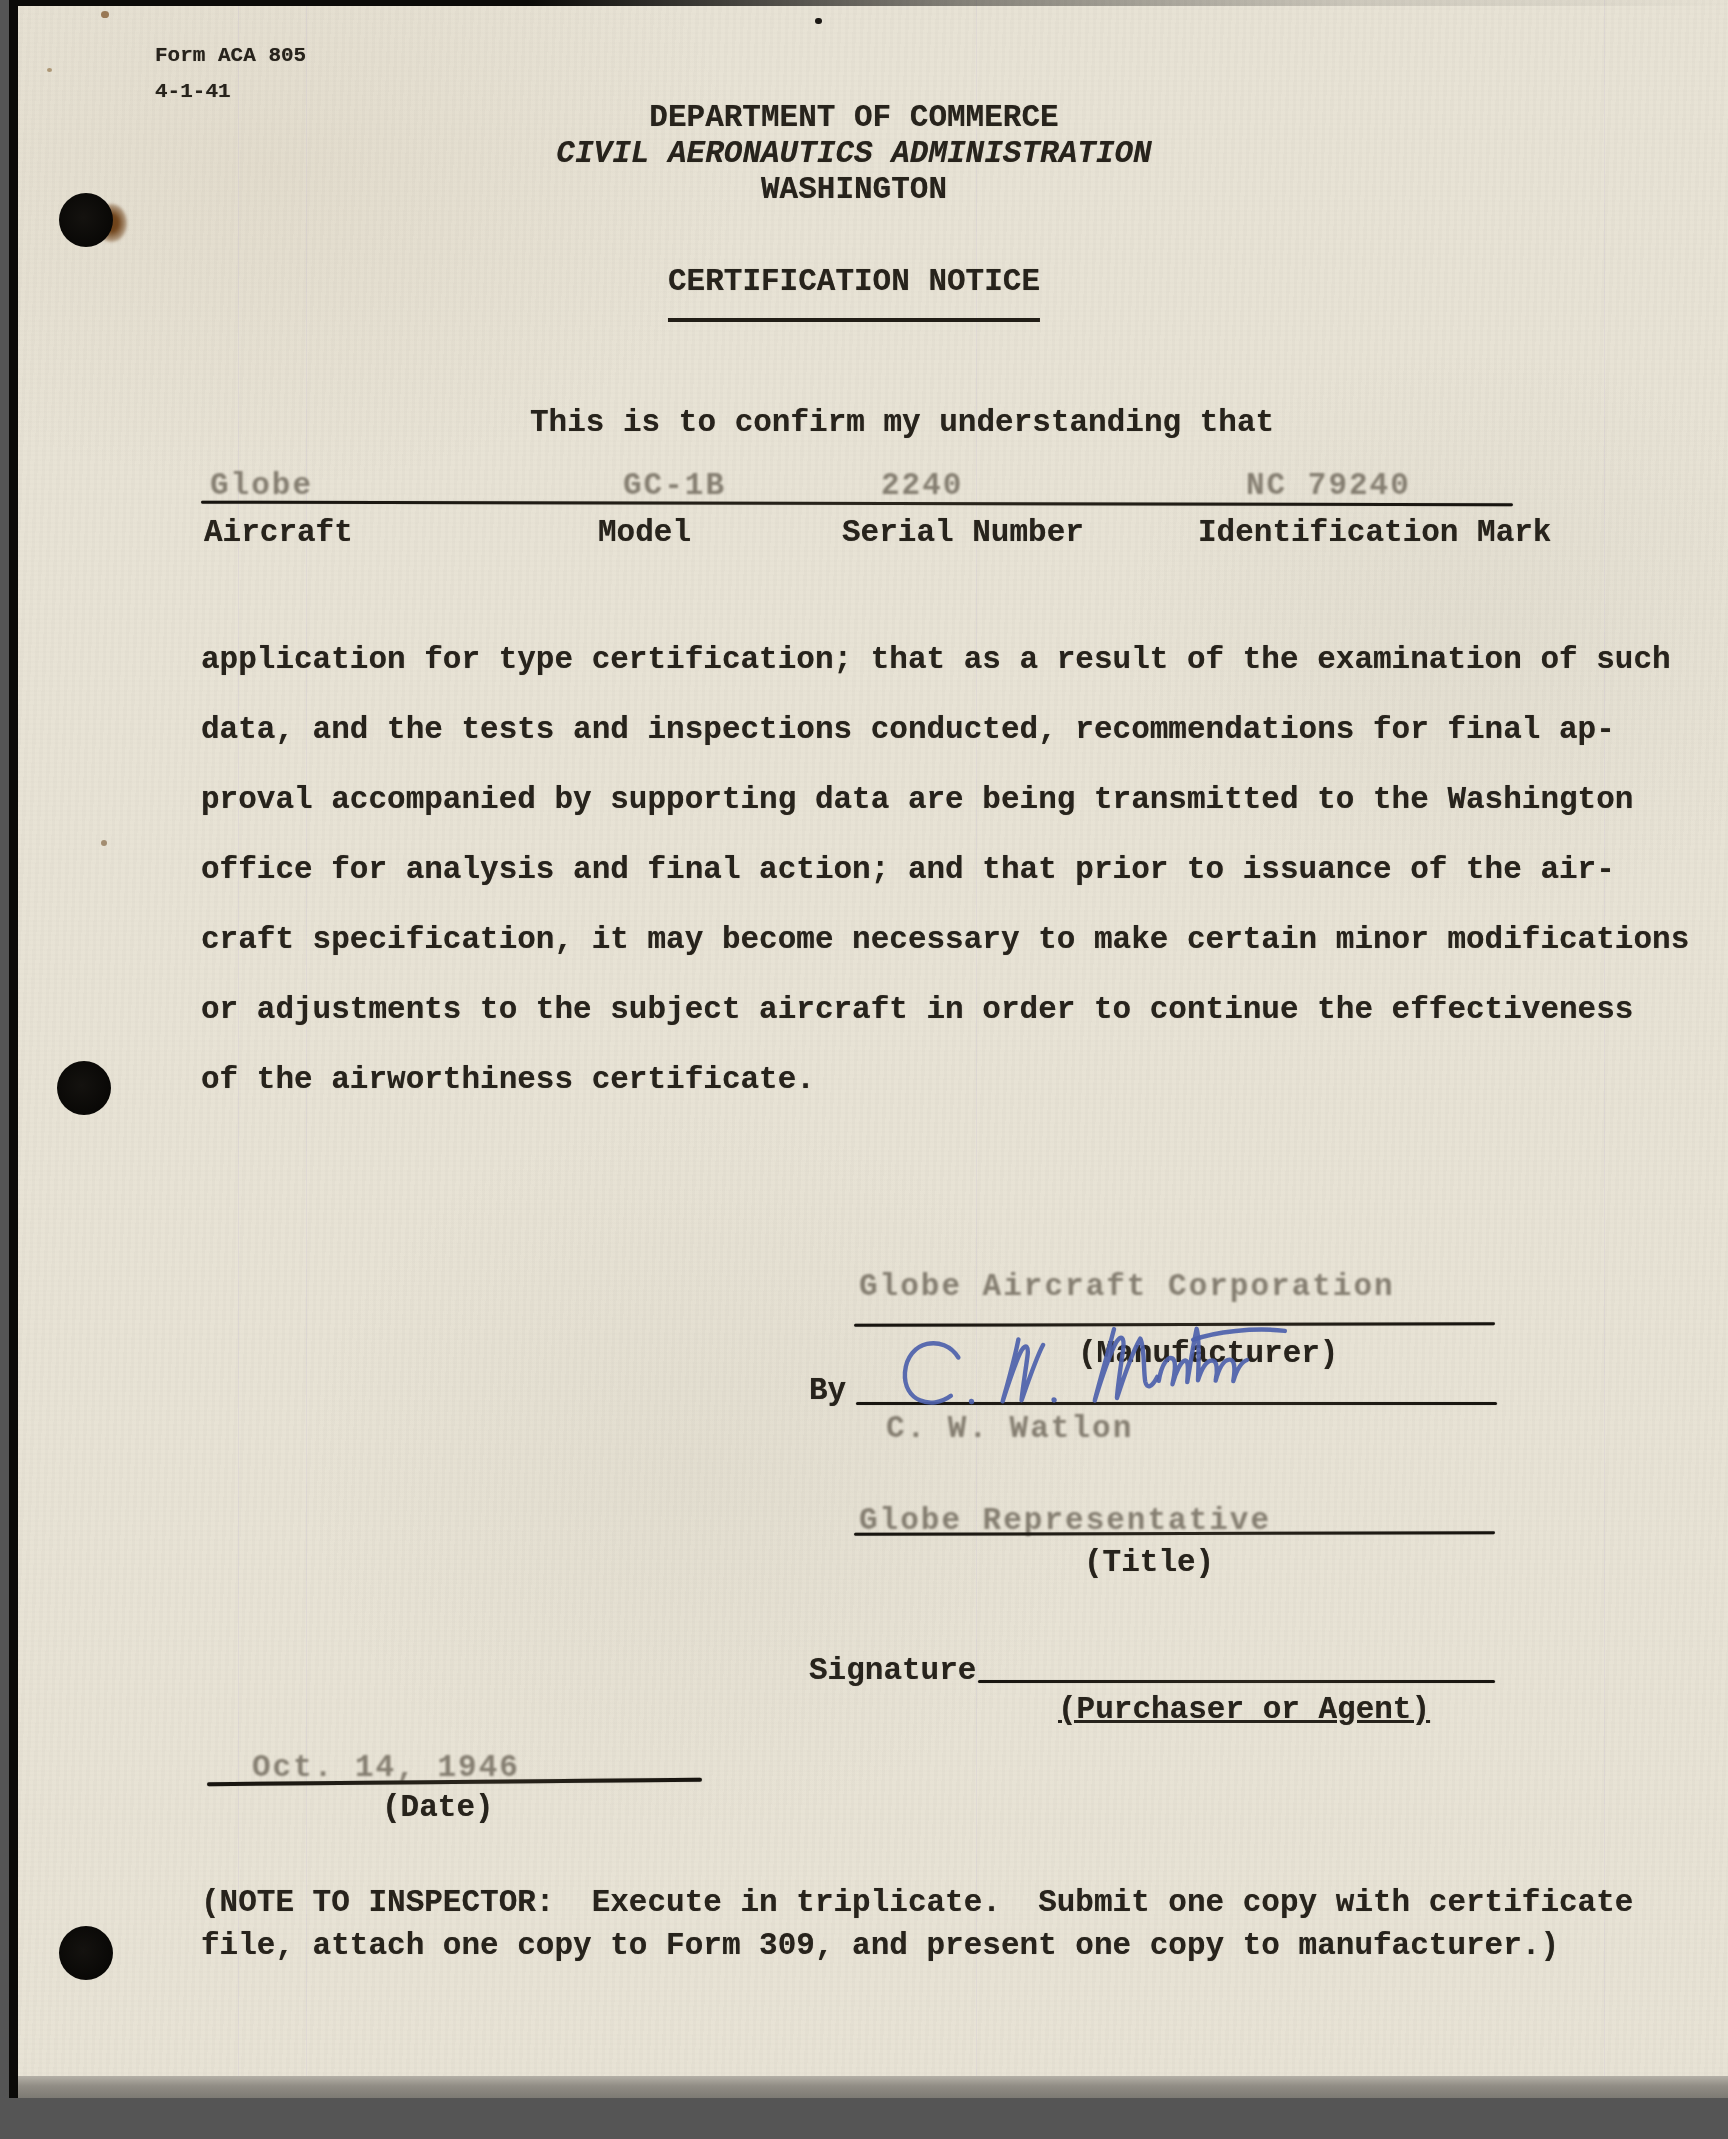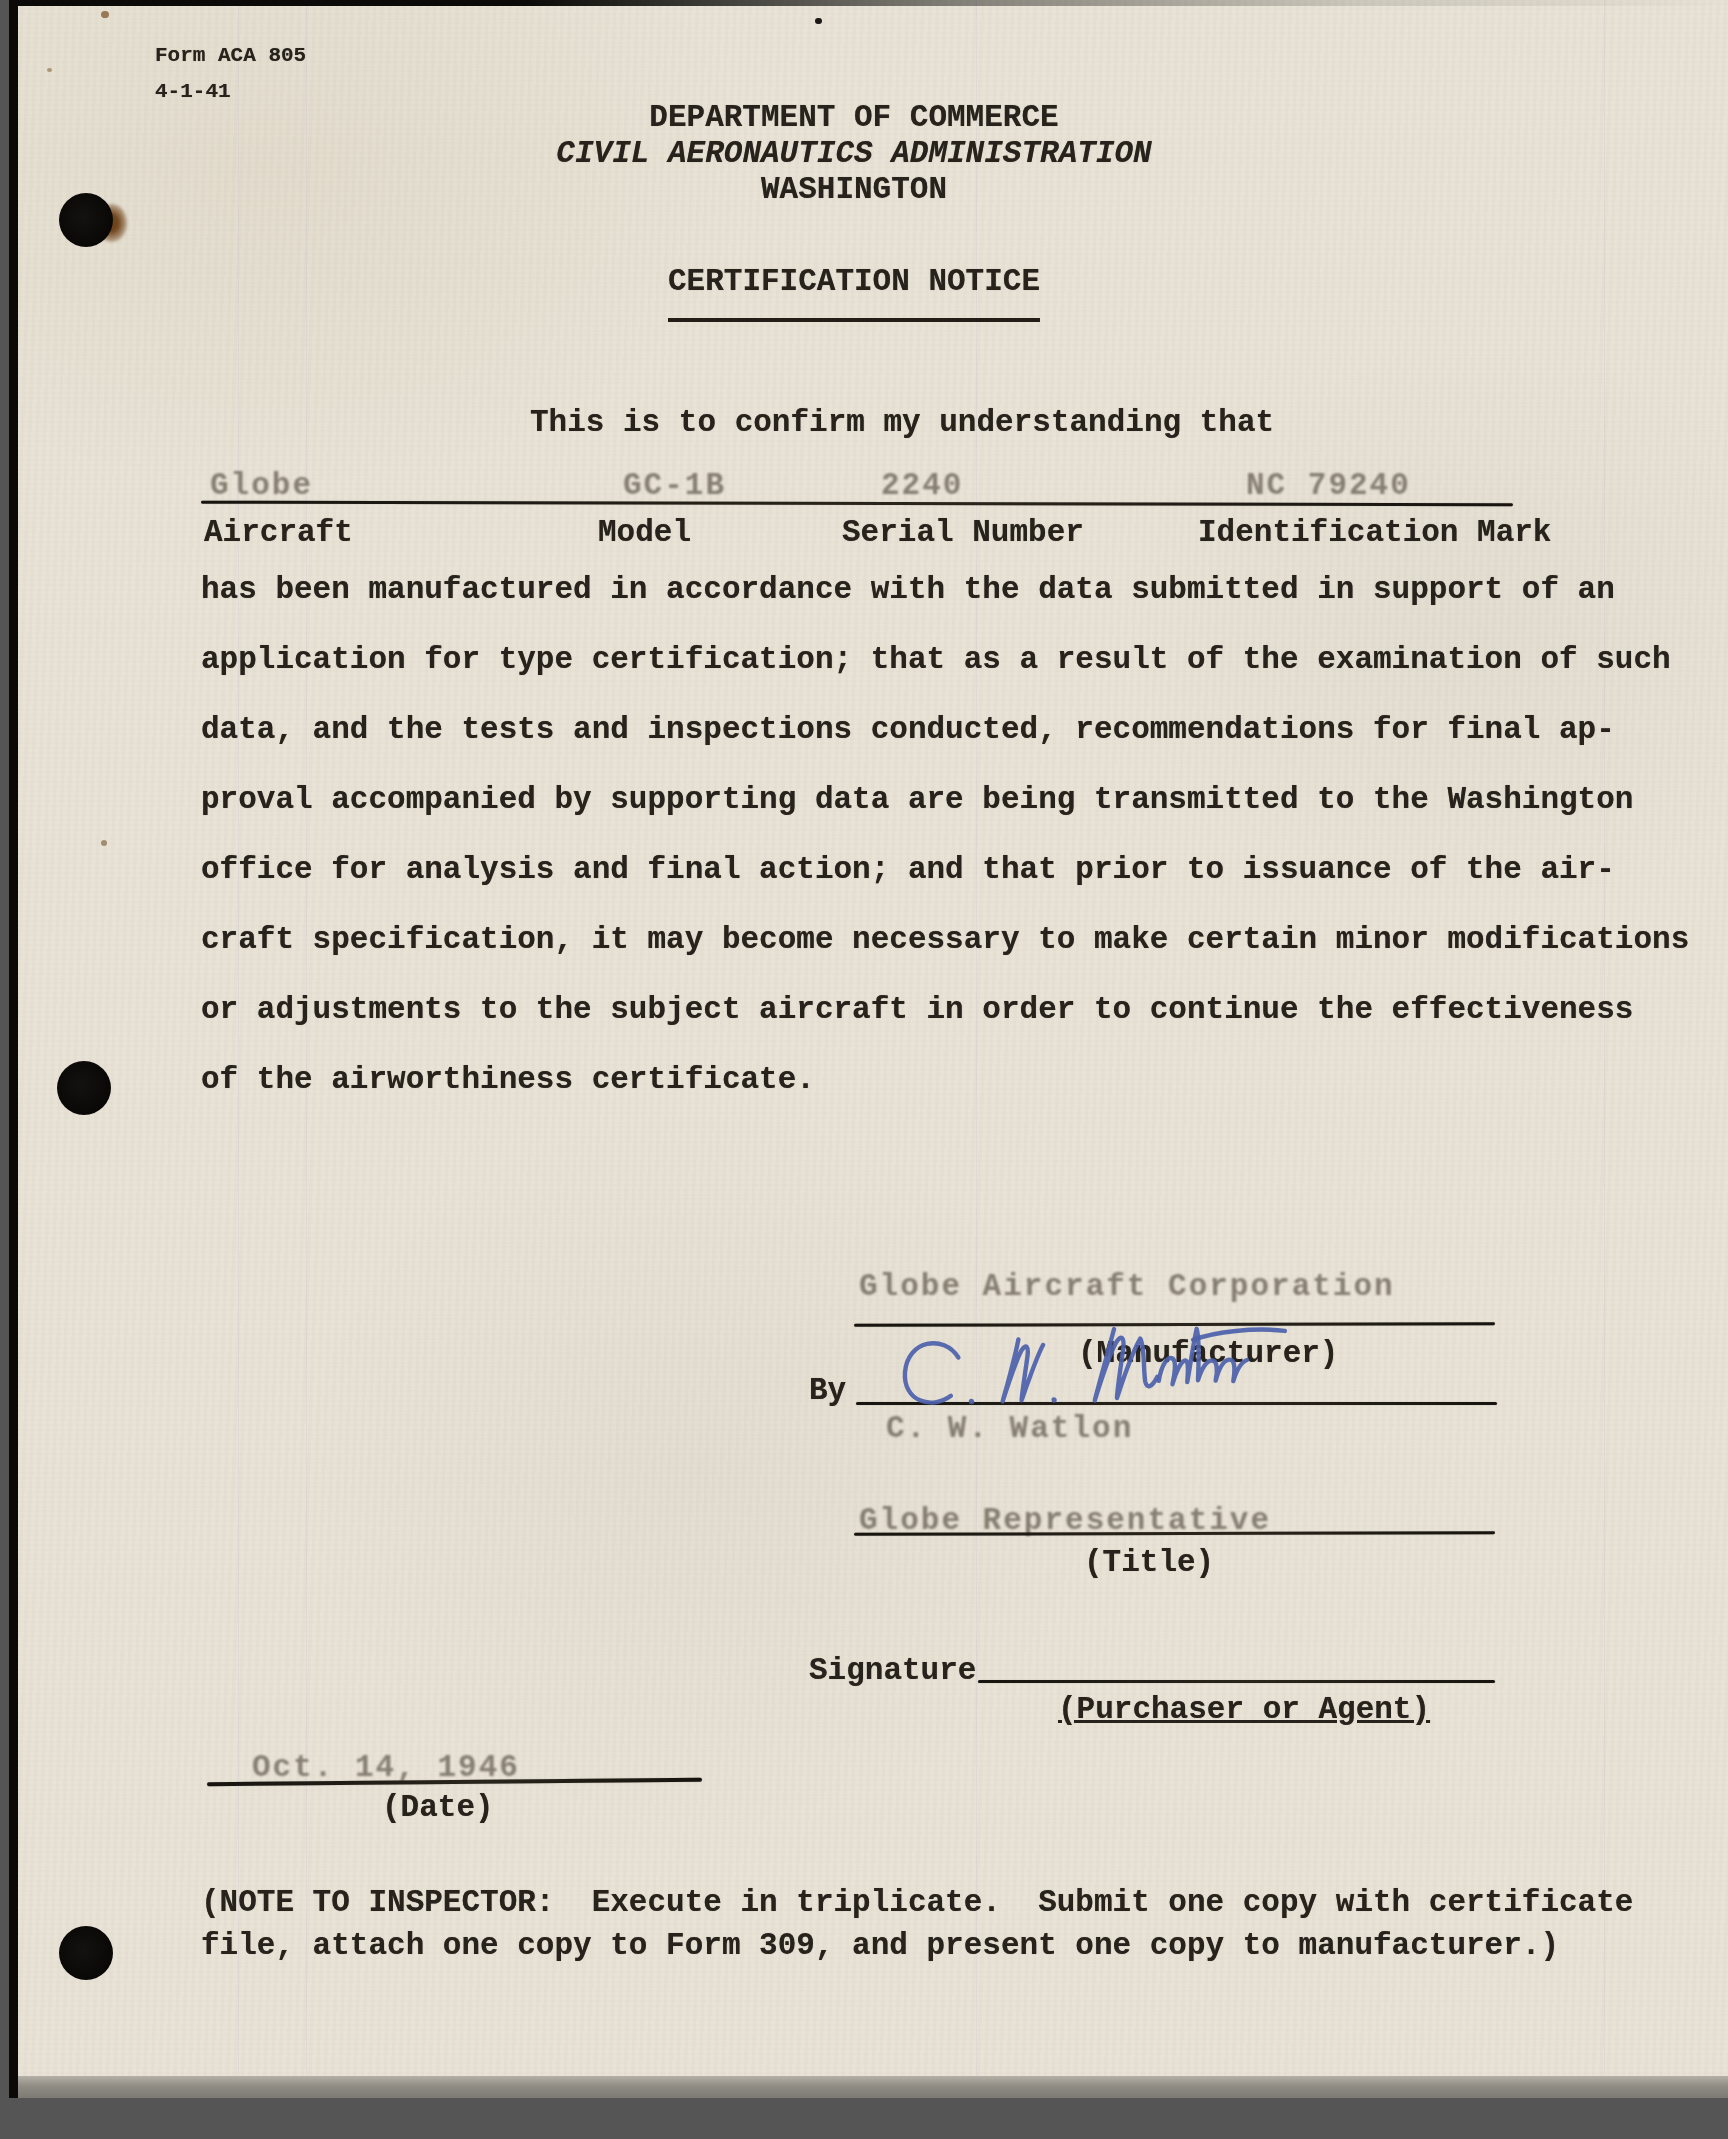--- a/index.html
+++ b/index.html
@@ -105,21 +105,20 @@
   <div class="typed sz-40 faint" style="left:201px;top:470px;">Globe</div>
   <div class="typed sz-40 faint" style="left:614px;top:470px;">GC-1B</div>
   <div class="typed sz-40 faint" style="left:872px;top:470px;">2240</div>
   <div class="typed sz-40 faint" style="left:1237px;top:470px;">NC 79240</div>
   <div class="rule" style="left:192px;top:502px;width:1312px;transform:rotate(0.12deg);"></div>
   <div class="typed sz-40" style="left:195px;top:517px;">Aircraft</div>
   <div class="typed sz-40" style="left:589px;top:517px;">Model</div>
   <div class="typed sz-40" style="left:833px;top:517px;">Serial Number</div>
   <div class="typed sz-40" style="left:1189px;top:517px;">Identification Mark</div>
 
-  <div class="typed sz-40" style="left:192px;top:574px;">has been manufactured in accordance with the data submitted in support of an</div>
   <div class="typed sz-40" style="left:192px;top:644px;">application for type certification; that as a result of the examination of such</div>
   <div class="typed sz-40" style="left:192px;top:714px;">data, and the tests and inspections conducted, recommendations for final ap-</div>
   <div class="typed sz-40" style="left:192px;top:784px;text-align:right;">proval accompanied by supporting data are being transmitted to the Washington</div>
   <div class="typed sz-40" style="left:192px;top:854px;">office for analysis and final action; and that prior to issuance of the air-</div>
   <div class="typed sz-40" style="left:192px;top:924px;">craft specification, it may become necessary to make certain minor modifications</div>
   <div class="typed sz-40" style="left:192px;top:994px;">or adjustments to the subject aircraft in order to continue the effectiveness</div>
   <div class="typed sz-40" style="left:192px;top:1064px;">of the airworthiness certificate.</div>
 
   <div class="typed sz-40 faint" style="left:850px;top:1271px;">Globe Aircraft Corporation</div>
   <div class="rule" style="left:845px;top:1323px;width:641px;transform:rotate(-0.15deg);"></div>

